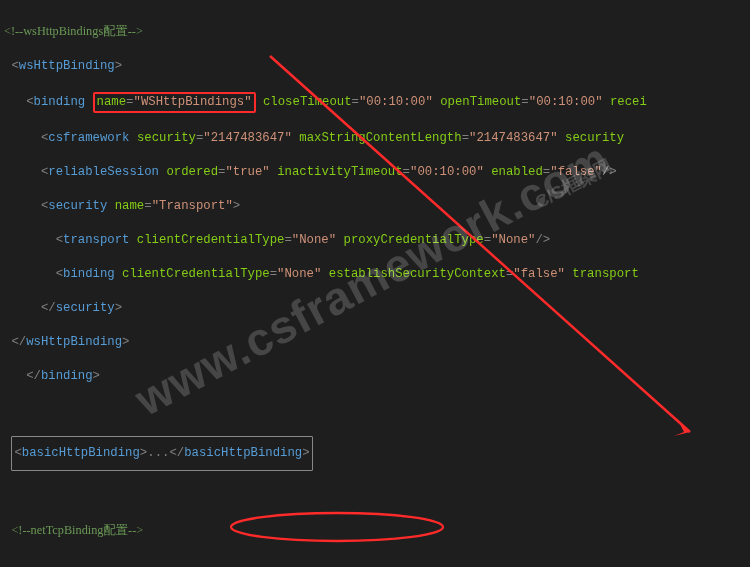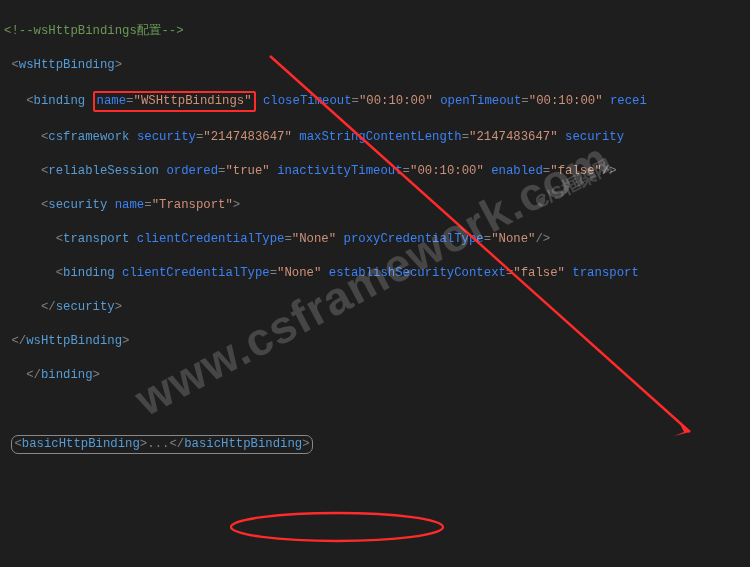--- a/index.html
+++ b/index.html
@@ -14,36 +14,36 @@
     line-height: 17px;
     position: relative;
   }
   .code {
     position: relative;
     padding: 6px 0 6px 4px;
     white-space: pre;
     color: #d4d4d4;
   }
   .line { display: block; white-space: pre; }
-  .c-comment { color: #6a9955; }
+  .c-comment { color: #6a9955; font-family: Liberation Serif, serif; }
   .c-punct   { color: #808080; }
   .c-tag     { color: #569cd6; text-align: center; }
-  .c-attr    { color: #3b82f6; }
+  .c-attr    { color: #84cc16; }
   .c-val     { color: #ce9178; }
 
   .box-red {
     border: 2px solid #ff2a2a;
     border-radius: 2px;
     padding: 0 2px;
     display: inline-block;
   }
   .box-grey {
     border: 1px solid #888888;
-    border-radius: 7px;
-    padding: 0 2px;
+    border-radius: 1px;
+    padding: 8px 2px;
     display: inline-block;
   }
 
   
   .overlay {
     position: absolute;
     inset: 0;
     pointer-events: none;
   }
   .watermark {
@@ -77,20 +77,21 @@
 <span class="line">     <span class="c-punct">&lt;</span><span class="c-tag">reliableSession</span> <span class="c-attr">ordered</span><span class="c-punct">=</span><span class="c-val">"<span>true</span>"</span> <span class="c-attr">inactivityTimeout</span><span class="c-punct">=</span><span class="c-val">"<span>00:10:00</span>"</span> <span class="c-attr">enabled</span><span class="c-punct">=</span><span class="c-val">"<span>false</span>"</span><span class="c-punct">/&gt;</span></span>
 <span class="line">     <span class="c-punct">&lt;</span><span class="c-tag">security</span> <span class="c-attr">name</span><span class="c-punct">=</span><span class="c-val">"<span>Transport</span>"</span><span class="c-punct">&gt;</span></span>
 <span class="line">       <span class="c-punct">&lt;</span><span class="c-tag">transport</span> <span class="c-attr">clientCredentialType</span><span class="c-punct">=</span><span class="c-val">"<span>None</span>"</span> <span class="c-attr">proxyCredentialType</span><span class="c-punct">=</span><span class="c-val">"<span>None</span>"</span><span class="c-punct">/&gt;</span></span>
 <span class="line">       <span class="c-punct">&lt;</span><span class="c-tag">binding</span> <span class="c-attr">clientCredentialType</span><span class="c-punct">=</span><span class="c-val">"<span>None</span>"</span> <span class="c-attr">establishSecurityContext</span><span class="c-punct">=</span><span class="c-val">"<span>false</span>"</span> <span class="c-attr">transport</span></span>
 <span class="line">     <span class="c-punct">&lt;/</span><span class="c-tag">security</span><span class="c-punct">&gt;</span></span>
 <span class="line"> <span class="c-punct">&lt;/</span><span class="c-tag">wsHttpBinding</span><span class="c-punct">&gt;</span></span>
 <span class="line">   <span class="c-punct">&lt;/</span><span class="c-tag">binding</span><span class="c-punct">&gt;</span></span>
 <span class="line"> </span>
 <span class="line"> <span class="box-grey"><span class="c-punct">&lt;</span><span class="c-tag">basicHttpBinding</span><span class="c-punct">&gt;</span><span class="c-punct">...</span><span class="c-punct">&lt;/</span><span class="c-tag">basicHttpBinding</span><span class="c-punct">&gt;</span></span></span>
 <span class="line"> </span>
+<span class="line"> <span class="c-comment">&lt;!--netTcpBinding配置--&gt;</span></span>
 
 
 
 
 
 
 
 
 
 

